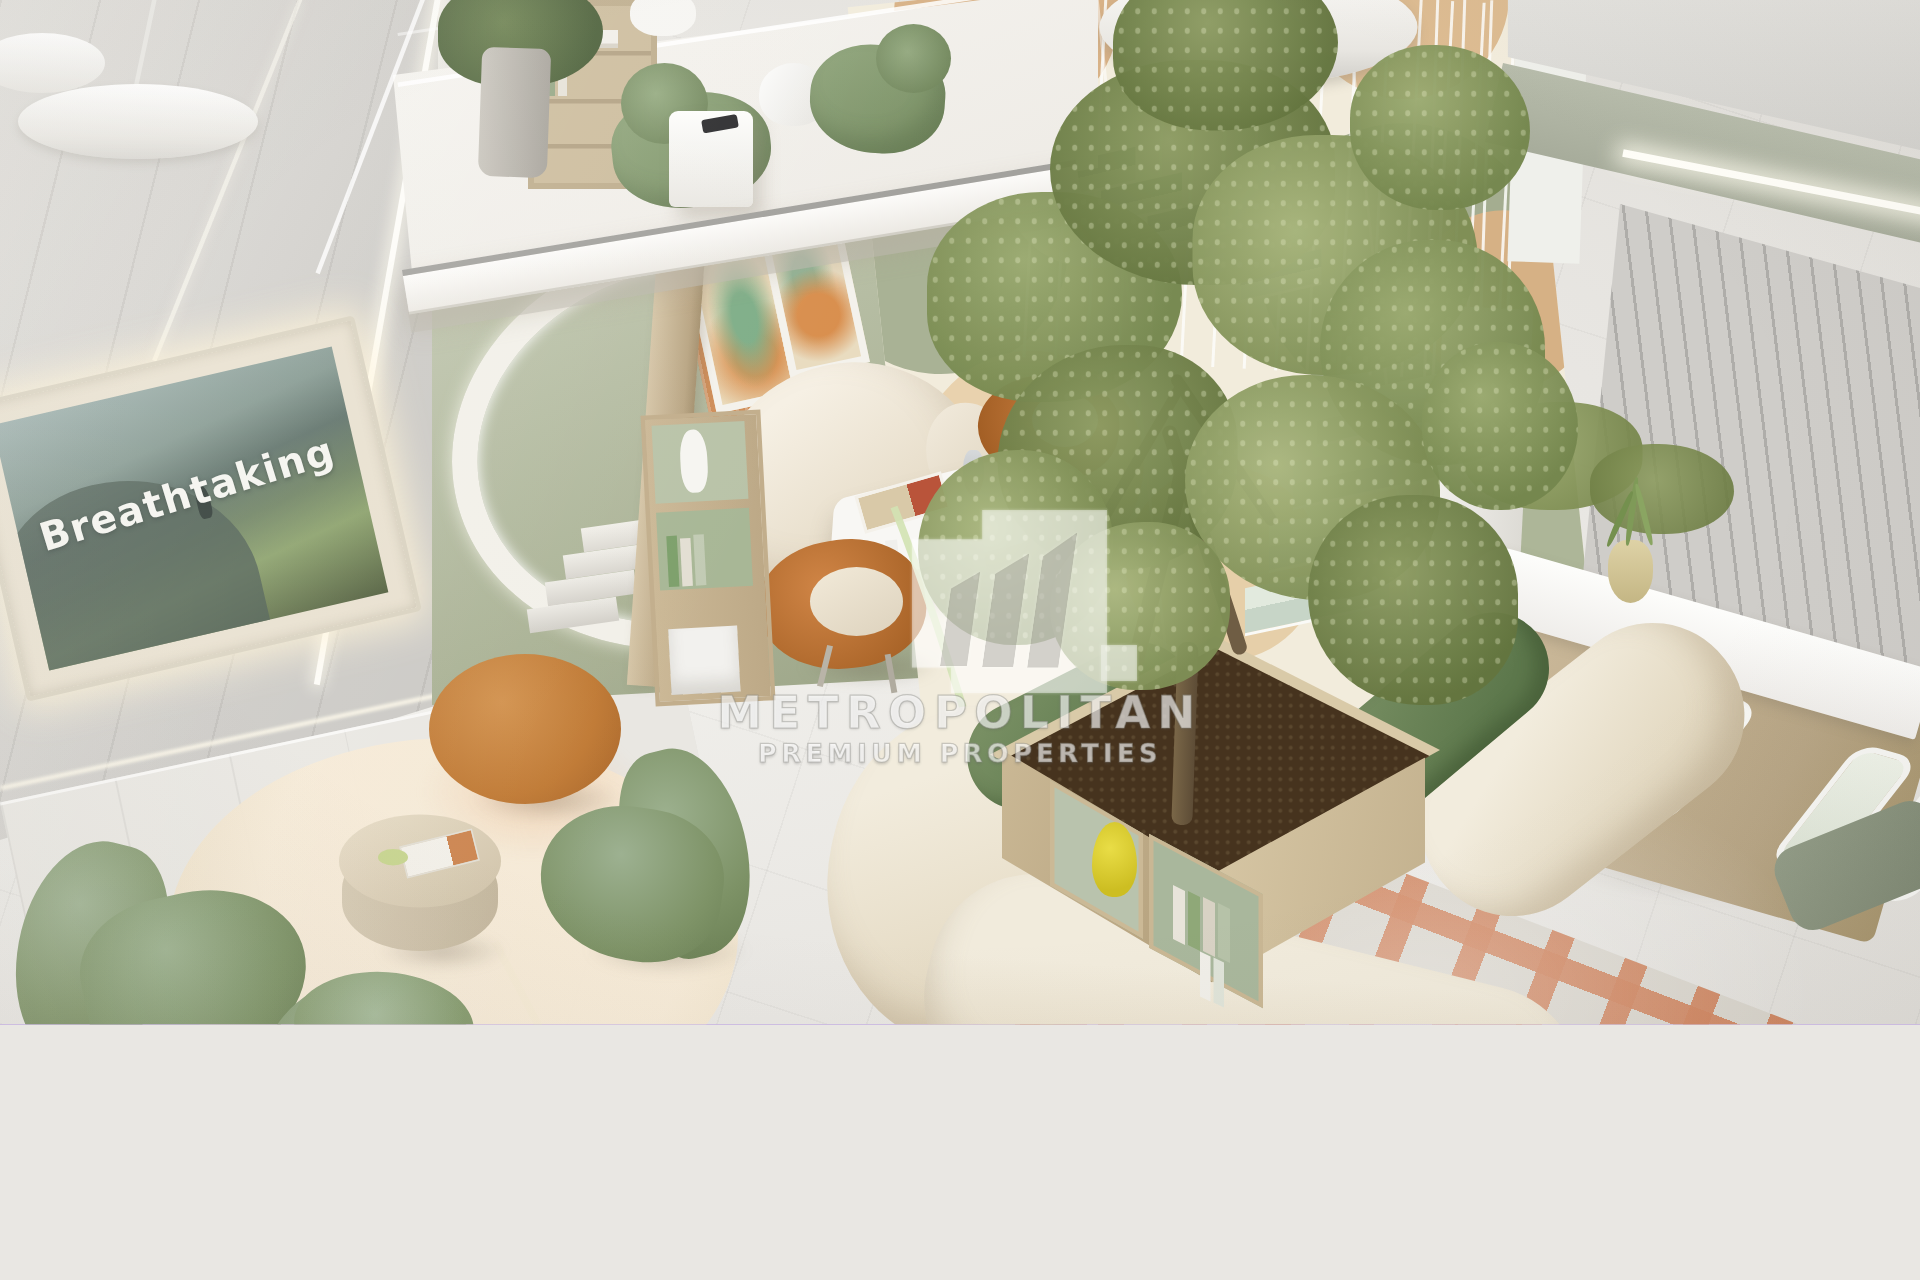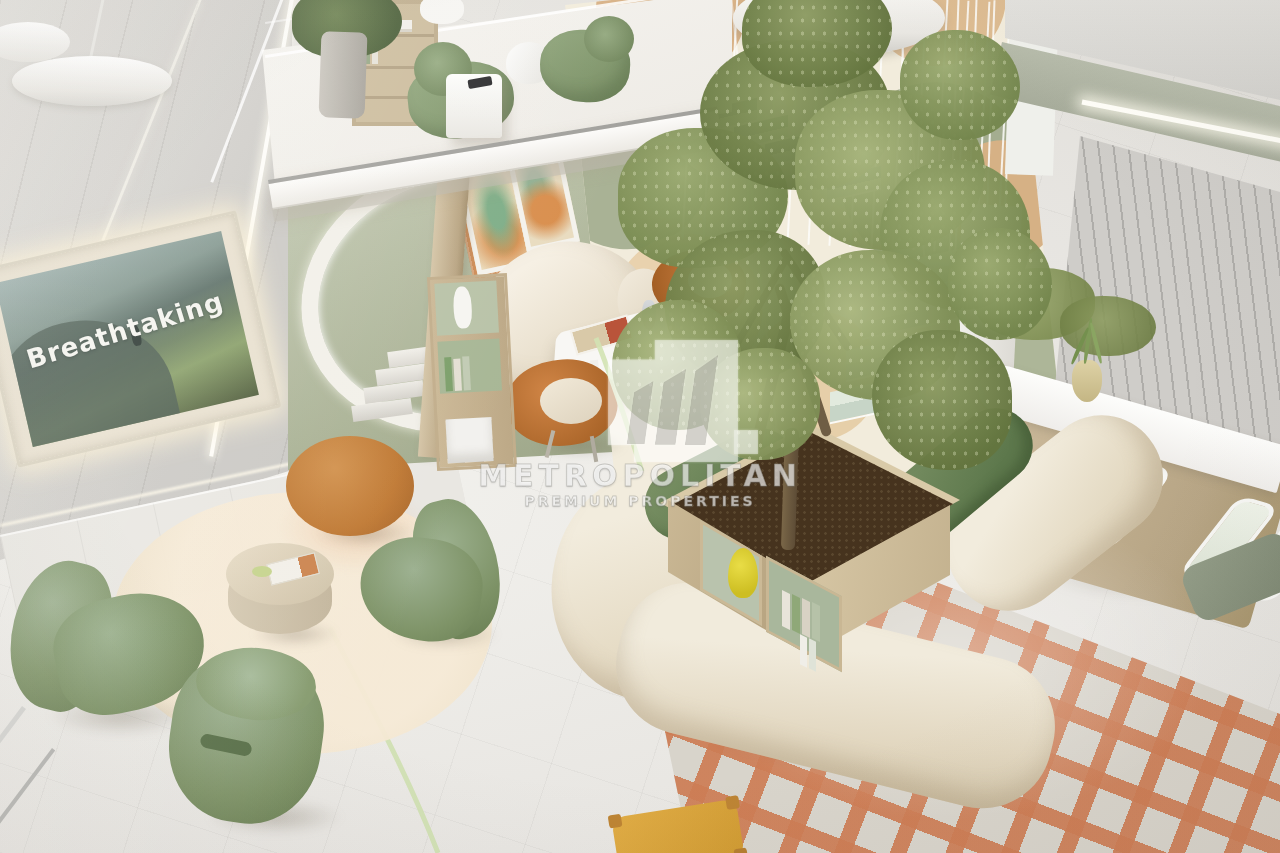--- a/index.html
+++ b/index.html
@@ -1,16 +1,16 @@
 <!DOCTYPE html>
 <html><head>
 <meta charset="utf-8">
 <style>
   html,body{margin:0;padding:0;background:#e9e7e3;}
-  #stage{position:relative;width:1280px;height:853px;overflow:hidden;
+  #stage{position:relative;width:1280px;height:683px;overflow:hidden;
          font-family:"DejaVu Sans",sans-serif;background:#6d28d9;}
   .a{position:absolute;}
   .shadow{background:radial-gradient(closest-side,rgba(110,100,82,.32),transparent 72%);filter:blur(4px);}
   .cable{position:absolute;top:0;width:2px;height:100%;background:rgba(253,253,250,.85);}
   .mc{position:absolute;border-radius:50%;}
   .stepu{position:absolute;width:54px;height:22px;transform:skewY(-13deg);
          background:linear-gradient(#5e7a74 55%,#cfdccf 55%);border-bottom:2px solid #fff;}
   .stepm{position:absolute;width:96px;height:30px;transform:skewY(-12deg);
          background:linear-gradient(#e2eade 48%,#c7d5c7 48%);border-bottom:2px solid #fafaf7;}
   .blob{position:absolute;opacity:.97;}
@@ -364,16 +364,16 @@
   <div class="a" style="left:470px;top:330px;width:340px;height:190px;opacity:.85;pointer-events:none;">
     <div class="a" style="left:138px;top:10px;width:130px;height:122px;filter:drop-shadow(0 0 1px rgba(255,255,255,.9));">
       <div class="a" style="inset:0;background:rgba(255,255,255,.5);
         clip-path:polygon(0% 16%,36% 16%,36% 0%,100% 0%,100% 100%,20% 100%,20% 86%,0% 86%);"></div>
       <div class="a" style="left:18%;top:34%;width:14%;height:52%;transform:skewX(-8deg);background:rgba(118,116,110,.35);clip-path:polygon(0 18%,100% 0,100% 100%,0 100%);"></div>
       <div class="a" style="left:40%;top:24%;width:16%;height:62%;transform:skewX(-8deg);background:rgba(118,116,110,.35);clip-path:polygon(0 18%,100% 0,100% 100%,0 100%);"></div>
       <div class="a" style="left:64%;top:12%;width:16%;height:74%;transform:skewX(-8deg);background:rgba(118,116,110,.35);clip-path:polygon(0 18%,100% 0,100% 100%,0 100%);"></div>
       <div class="a" style="right:-20px;bottom:8px;width:24px;height:24px;background:rgba(255,255,255,.5);"></div>
     </div>
     <div class="wm-t" style="left:0;top:128px;width:340px;font-size:30px;letter-spacing:5px;">METROPOLITAN</div>
-    <div class="wm-t" style="left:0;top:163px;width:340px;font-size:14px;letter-spacing:3px;">PREMIUM PROPERTIES</div>
+    <div class="wm-t" style="left:0;top:163px;width:340px;font-size:17px;letter-spacing:3px;">PREMIUM PROPERTIES</div>
   </div>
 
 </div>
 
 </body></html>

